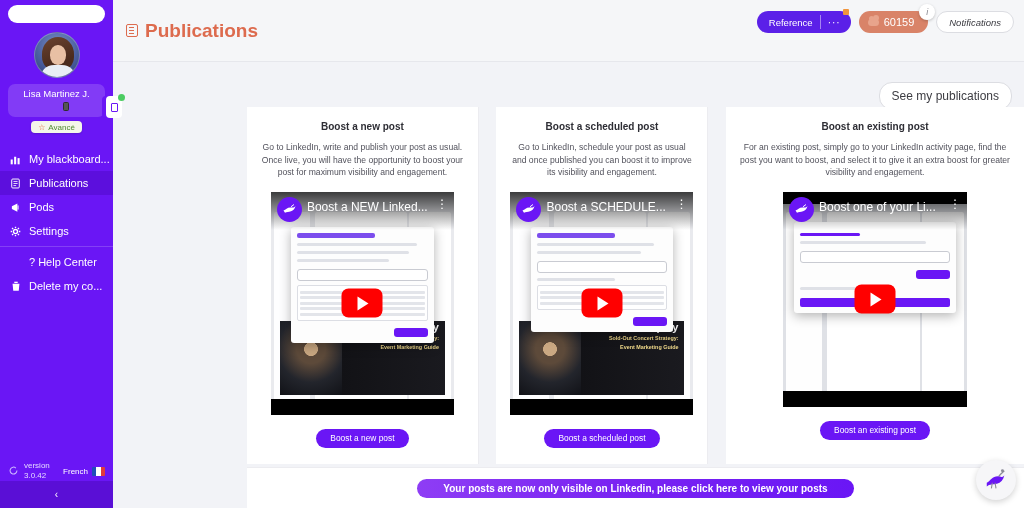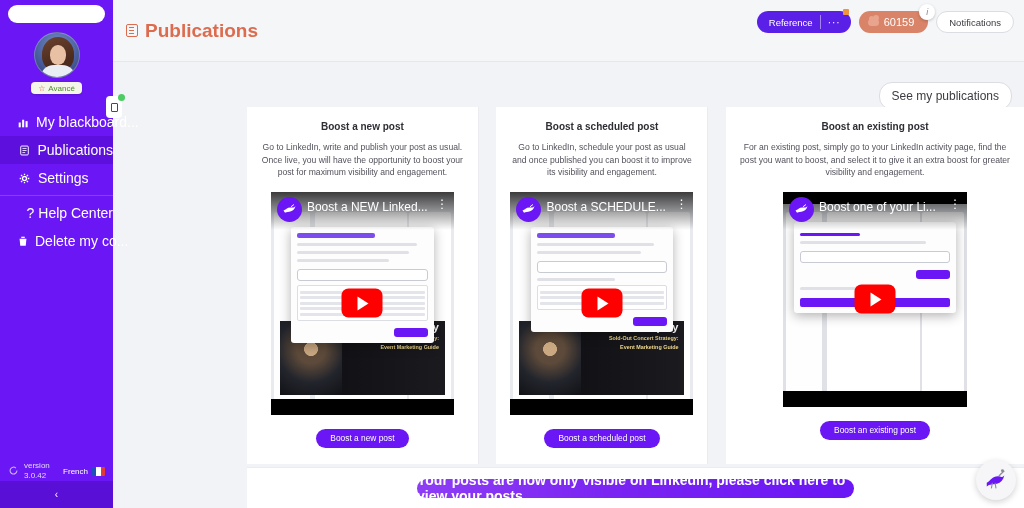--- a/index.html
+++ b/index.html
@@ -70,22 +70,22 @@
     background: #f4f6ea; border-radius: 4px;
     padding: 1.5px 7px;
     font-size: 8px; color: #4f8a2f; width: fit-content;
     box-shadow: 0 1px 2px rgba(0,0,0,.15);
   }
   .sb-badge .star { color: #e0562c; font-size: 8px; }
 
   .sb-nav { margin-top: 14px; display: flex; flex-direction: column; }
   .sb-item {
     display: flex; align-items: center; gap: 7px;
-    padding: 6px 0 6px 18px;
-    color: #ffffff; font-size: 14px;
+    padding: 6px 0 6px 9px;
+    color: #ffffff; font-size: 11px;
     white-space: nowrap; cursor: pointer;
     position: relative;
   }
   .sb-item.active { background: #5c0fdd; }
   .sb-item .ic { width: 13px; display: inline-flex; justify-content:center; align-items:center; }
   .sb-item .ic svg { display:block; }
   .sb-sep { height: 1px; background: rgba(255,255,255,.18); margin: 3px 0; }
 
   .sb-foot {
     position: absolute; left: 0; bottom: 27px; width: 113px;
@@ -151,21 +151,21 @@
   .info-bubble {
     position: absolute; right: -7px; top: -7px;
     width: 16px; height: 16px; border-radius: 50%;
     background: #fff; color: #8a8a92; font-size: 9px; font-style: italic;
     display:flex; align-items:center; justify-content:center;
     box-shadow: 0 1px 3px rgba(0,0,0,.22);
   }
   .btn-notifications {
     background: #fff; border: 1px solid #dcdde2; border-radius: 13px;
     height: 22px; padding: 0 12px; font-size: 9.5px; color: #3c3c42;
-    display: flex; align-items: center; cursor: pointer;
+    display: flex; align-items: center; cursor: pointer; font-style: italic;
   }
   .btn-seepub {
     position: absolute; right: 12px; top: 82px;
     background: #fff; border: 1px solid #dcdde2; border-radius: 13px;
     height: 28px; padding: 0 12px; font-size: 12px; color: #3c3c42;
     display: flex; align-items: center; cursor: pointer;
   }
 
   
   .cards {
@@ -239,21 +239,21 @@
 
   
   .bottom-panel {
     position: absolute; left: 134px; right: 0; bottom: 0; height: 41px;
     background: #fff; border-top: 1px solid #ececf0;
     display: flex; align-items: center; justify-content: center;
   }
   .banner {
     width: 437px; height: 19px; border-radius: 10px;
     background: linear-gradient(90deg,#8e3df5 0%, #7a24f2 45%, #6a16f5 100%);
-    color: #fff; font-size: 14px; font-weight: bold;
+    color: #fff; font-size: 10px; font-weight: bold;
     display:flex; align-items:center; justify-content:center; cursor: pointer;
   }
   .mascot {
     position: absolute; right: 8px; bottom: 8px;
     width: 40px; height: 40px; border-radius: 50%;
     background: #f6f6f8; box-shadow: 0 2px 6px rgba(0,0,0,.18);
     display:flex; align-items:center; justify-content:center; cursor:pointer; z-index: 12;
   }
 </style>
 </head>
@@ -265,20 +265,24 @@
     <div class="sb-search" title=""></div>
 
     <div class="sb-avatar-wrap">
       <div class="sb-avatar">
         <div class="hair"></div>
         <div class="face"></div>
         <div class="body"></div>
       </div>
     </div>
 
+    <div class="sb-name">
+      <span>Lisa  Martinez J.</span>
+      <span class="phone-ic"></span>
+    </div>
 
     <div class="sb-badge">
       <span class="star">☆</span>
       <span>Avancé</span>
     </div>
 
     <nav class="sb-nav">
       <div class="sb-item">
         <span class="ic">
           <svg width="11" height="11" viewBox="0 0 16 16">
@@ -293,20 +297,29 @@
       <div class="sb-item active">
         <span class="ic">
           <svg width="11" height="11" viewBox="0 0 16 16">
               <rect x="2.5" y="1.5" width="11" height="13" rx="1.5" fill="none" stroke="#fff" stroke-width="1.4"></rect>
               <path d="M5 5h6M5 8h6M5 11h4" stroke="#fff" stroke-width="1.2"></path>
             </svg>
         </span>
         <span>Publications</span>
       </div>
 
+      <div class="sb-item">
+        <span class="ic">
+          <svg width="12" height="11" viewBox="0 0 16 16">
+              <path d="M2 6v4l8 4V2L2 6z" fill="#fff"></path>
+              <path d="M11 5v6" stroke="#fff" stroke-width="1.4"></path>
+            </svg>
+        </span>
+        <span>Pods</span>
+      </div>
 
 
       <div class="sb-item">
         <span class="ic">
           <svg width="11" height="11" viewBox="0 0 16 16">
               <circle cx="8" cy="8" r="3" fill="none" stroke="#fff" stroke-width="2"></circle>
               <g stroke="#fff" stroke-width="2">
                 <path d="M8 1v2M8 13v2M1 8h2M13 8h2M3 3l1.5 1.5M11.5 11.5L13 13M13 3l-1.5 1.5M4.5 11.5L3 13"></path>
               </g>
             </svg>

